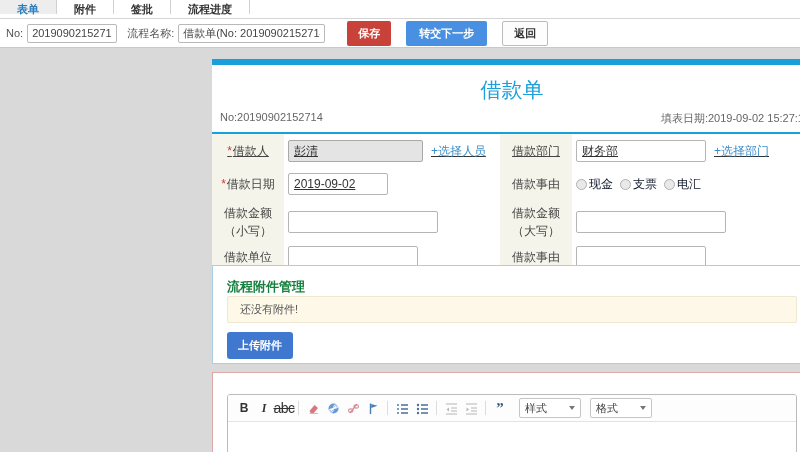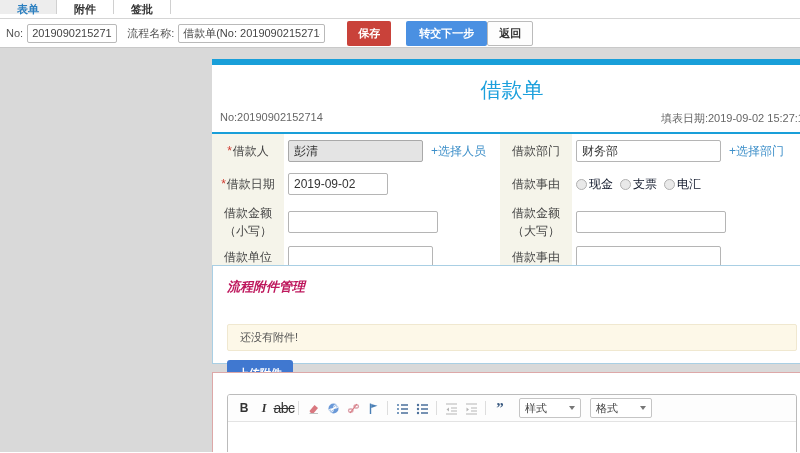--- a/index.html
+++ b/index.html
@@ -23,56 +23,56 @@
   .toolbar .lbl { font-size:11px; color:#555; margin-right:4px; white-space:nowrap; }
   .inp {
     height:19px; border:1px solid #b9b9b9; border-radius:2px; font-size:11px;
     padding:0 4px; color:#444; font-family:inherit;
   }
   .no-inp { width:90px; margin-right:10px; }
   .name-inp { width:147px; margin-right:22px; }
   .btn { border:none; cursor:pointer; font-family:inherit; }
   .btn.save { background:#c9423a; color:#fff; font-size:11px; font-weight:bold; padding:5px 11px; border-radius:2px; }
   .btn.forward { background:#4a90e2; color:#fff; font-size:11px; font-weight:bold; padding:5px 13px; border-radius:2px; margin-left:15px; }
-  .btn.back { background:#fdfdfd; color:#333; font-size:11px; font-weight:bold; padding:4px 11px; border:1px solid #bbb; border-radius:2px; margin-left:0; }
+  .btn.back { background:#fdfdfd; color:#333; font-size:11px; font-weight:bold; padding:4px 11px; border:1px solid #bbb; border-radius:2px; margin-left:15px; }
 
   
   .content { position:relative; height:404px; background:#d9d9d9; overflow:hidden; }
   .panel { position:absolute; background:#fff; }
 
   
   .main-panel { left:212px; top:11px; width:600px; }
   .blue-bar { height:6px; background:#199fd9; }
   .blue-bar.bottom { height:4px; }
   .form-title { text-align:center; color:#1ca0dc; font-size:21px; padding:11px 0 7px; }
   .form-info { display:flex; justify-content:space-between; font-size:11px; color:#666;
                padding:0 8px 6px; border-bottom:2px solid #199fd9; white-space:nowrap; overflow:hidden; }
   .form-grid { display:grid; grid-template-columns:72px 216px 72px 1fr; grid-auto-rows:min-content; }
   .cell { display:flex; align-items:center; }
   .cell.label { background:#f5f4ea; justify-content:center; text-align:center; color:#444;
                 font-size:12px; padding:4px 5px; line-height:1.5; }
   .cell.field { padding-left:4px; background:#fff; white-space:nowrap; }
-  .r1 { min-height:34px; } .r2 { min-height:32px; } .r3 { min-height:42px; } .r4 { min-height:26px; }
+  .r1 { min-height:34px;text-decoration:underline; } .r2 { min-height:32px; } .r3 { min-height:42px; } .r4 { min-height:26px; }
   .req { color:#d03a2f; margin-right:1px; }
   .f-inp { height:22px; border:1px solid #b5b5b5; border-radius:2px; font-size:12px; padding:0 5px;
            font-family:inherit; color:#333; background:#fff; }
   .f-inp.readonly { background:#e4e4e4; border-color:#a9a9a9; }
-  .w135 { width:135px; } .w145 { width:145px; } .w100 { width:100px; } .w150 { width:150px; }
+  .w135 { width:135px; } .w145 { width:130px; } .w100 { width:100px;text-decoration:underline; } .w150 { width:150px; }
   .sel-link { color:#3d8fc9; font-size:12px; margin-left:8px; text-decoration:none; cursor:pointer; }
   .radio-opt { display:inline-flex; align-items:center; margin-right:7px; cursor:pointer; }
   .radio-dot { width:11px; height:11px; border-radius:50%; background:#e9e9e9; border:1px solid #b0b0b0;
                display:inline-block; margin-right:2px; }
   .radio-txt { color:#0f172a; font-size:12px; }
 
   
   .attach-panel { left:212px; top:217px; width:600px; height:99px; border:1px solid #a9cfe4; padding:12px 14px; }
   .sec-title { font-size:13px; font-weight:bold; }
-  .sec-title.blue { color:#be185d;font-style:italic; }
+  .sec-title.blue { color:#15803d; }
   .sec-title.red  { color:#c9302c; }
-  .alert { margin-top:28px; background:#fdf8e8; border:1px solid #f0e8d0; border-radius:2px;
+  .alert { margin-top:0; background:#fdf8e8; border:1px solid #f0e8d0; border-radius:2px;
            padding:5px 12px; font-size:11px; color:#555; }
   .btn.upload { margin-top:9px; background:#4078d0; color:#fff; font-size:11px; font-weight:bold;
                 padding:6px 11px; border-radius:3px; }
 
   
   .approval-panel { left:212px; top:324px; width:600px; height:150px; border:1px solid #dda8a8; padding:12px 14px; }
   .editor { margin-top:9px; border:1px solid #bbb; border-radius:3px; overflow:hidden; background:#fff; }
   .ed-toolbar { display:flex; align-items:center; padding:3px 6px; border-bottom:1px solid #e3e3e3; background:#fdfdfd; }
   .ed-btn { display:inline-flex; align-items:center; justify-content:center; width:18px; height:17px;
             cursor:pointer; border-radius:2px; margin:0 1px; font-size:12px; color:#333; }
@@ -90,20 +90,21 @@
 </style>
 </head>
 <body>
 
 <div class="app">
 
   <div class="tabbar">
     <div class="tab active">表单</div>
     <div class="tab">附件</div>
     <div class="tab">签批</div>
+    <div class="tab">流程进度</div>
   </div>
 
   <div class="toolbar">
     <span class="lbl">No:</span>
     <input class="inp no-inp" value="20190902152714" style="">
     <span class="lbl">流程名称:</span>
     <input class="inp name-inp" value="借款单(No: 20190902152714)彭清" style="">
     <button class="btn save">保存</button>
     <button class="btn forward">转交下一步</button>
     <button class="btn back">返回</button>

